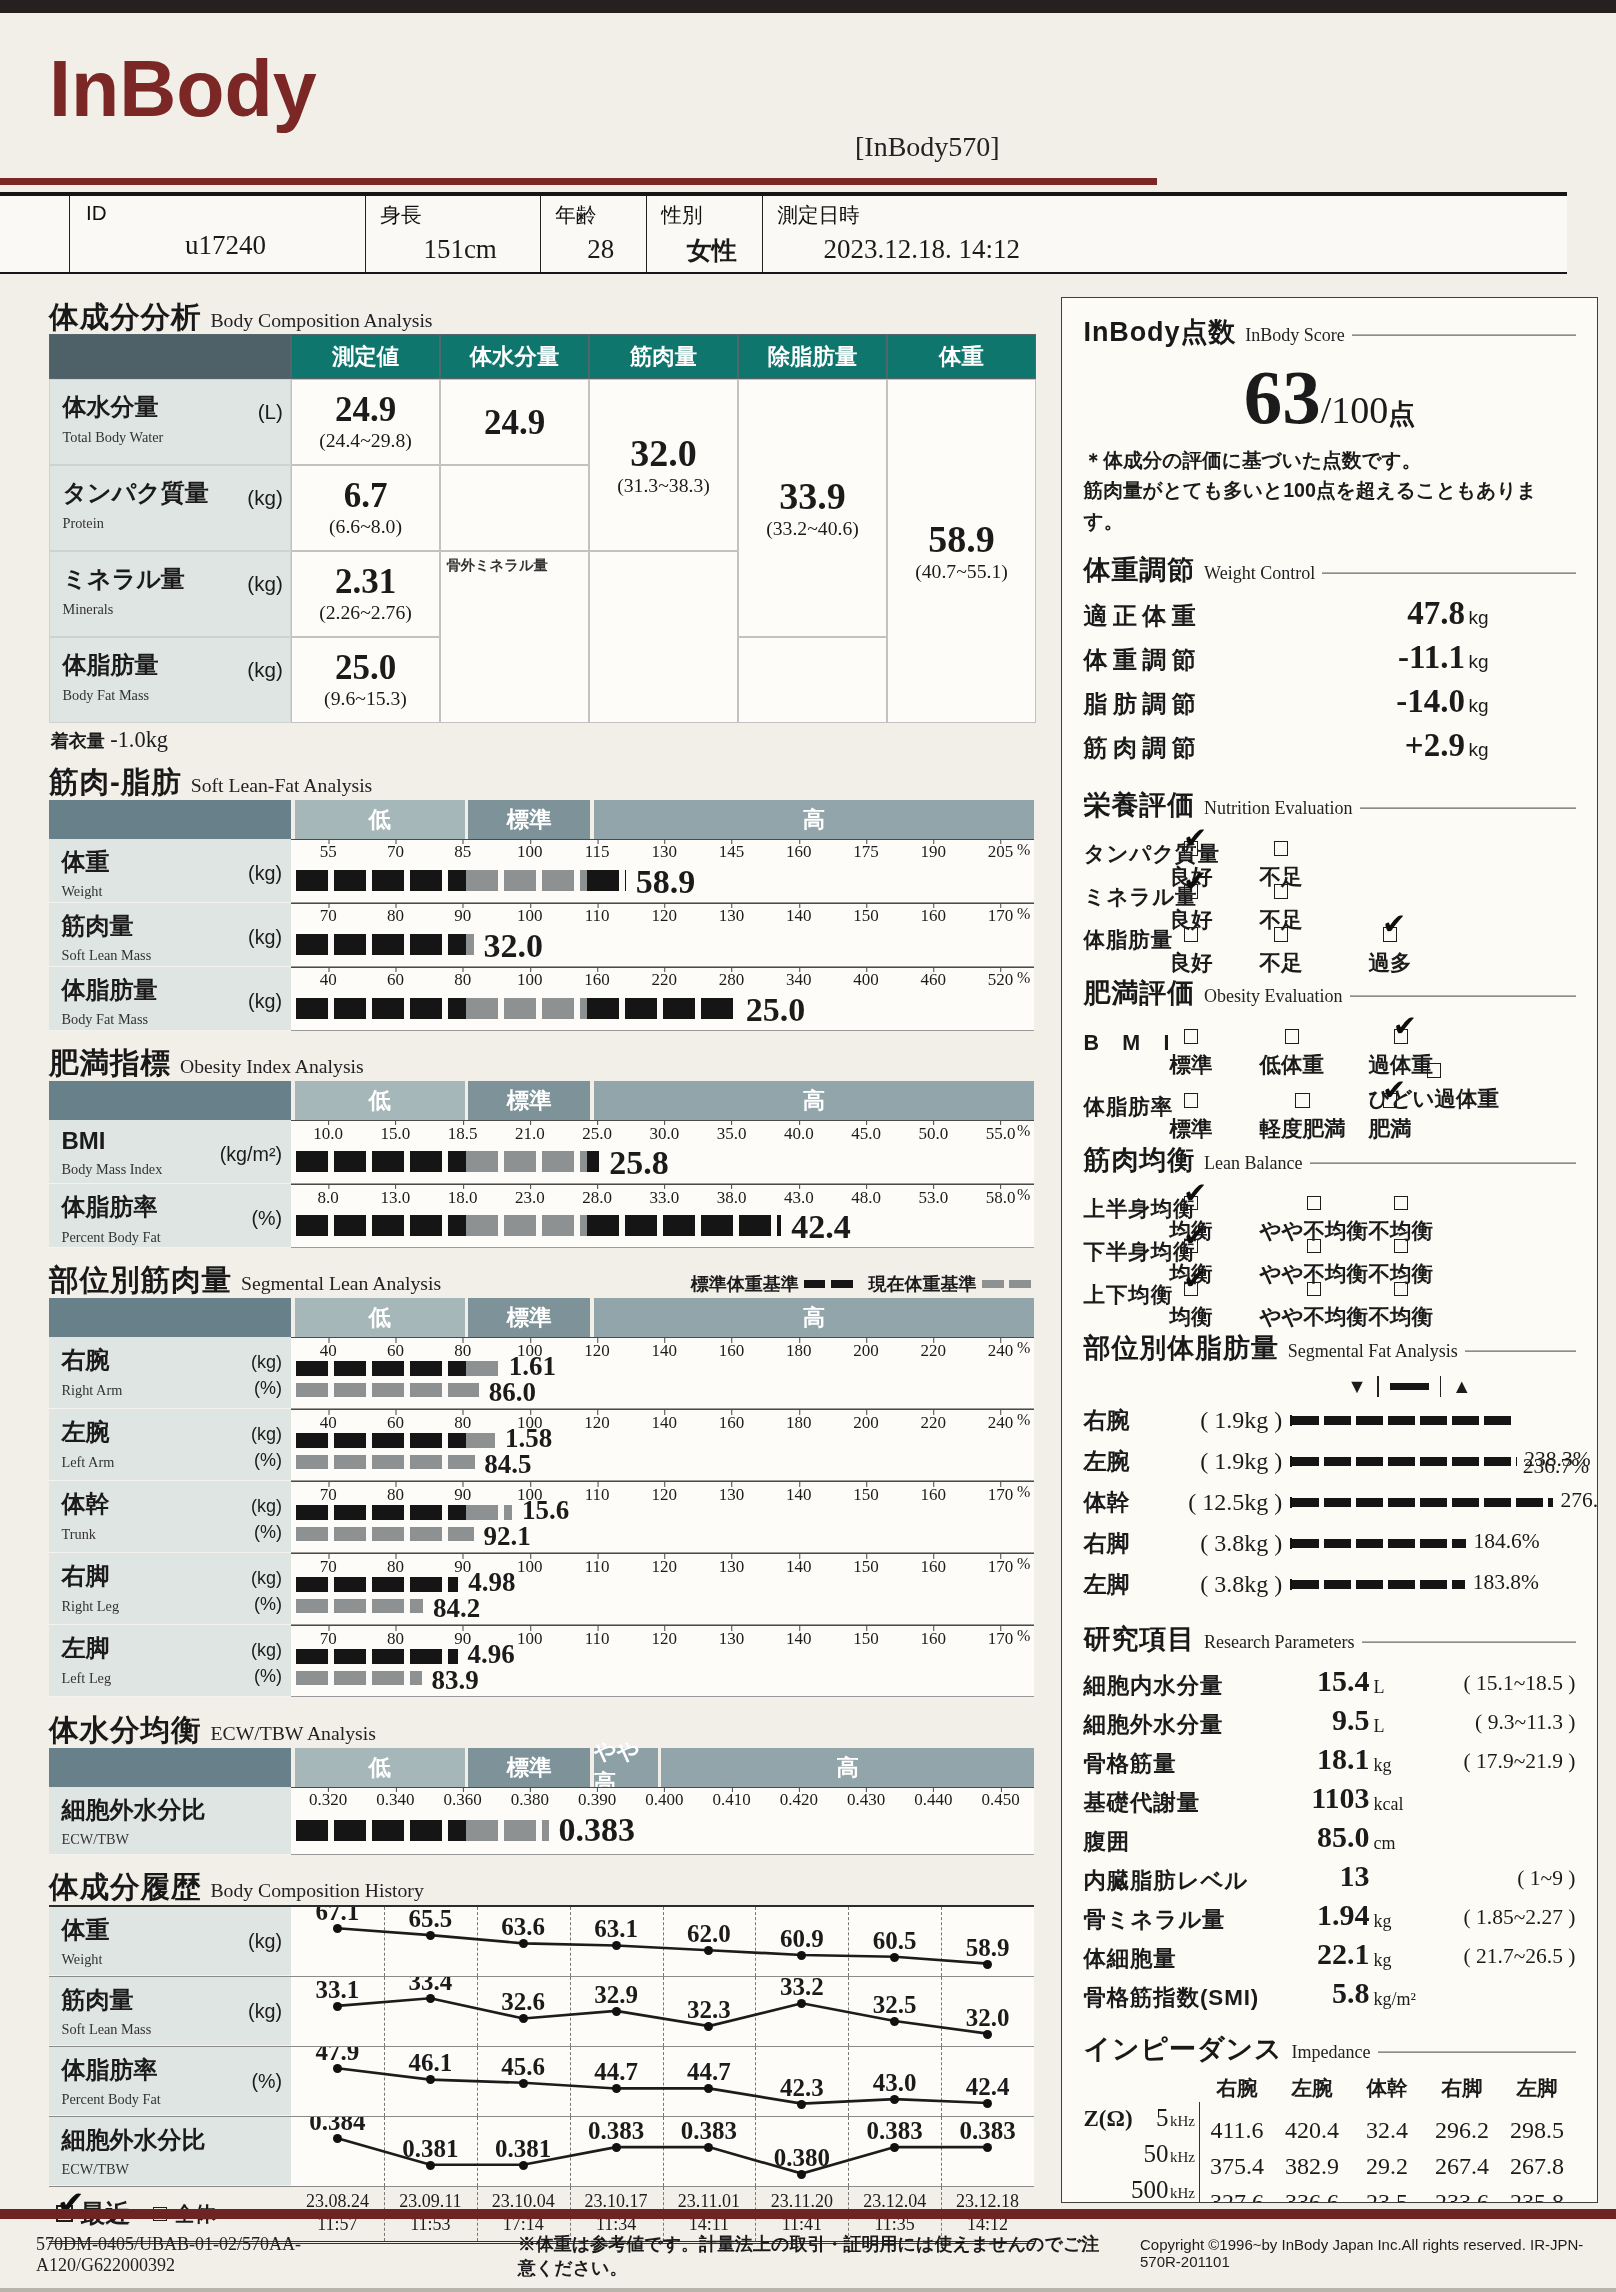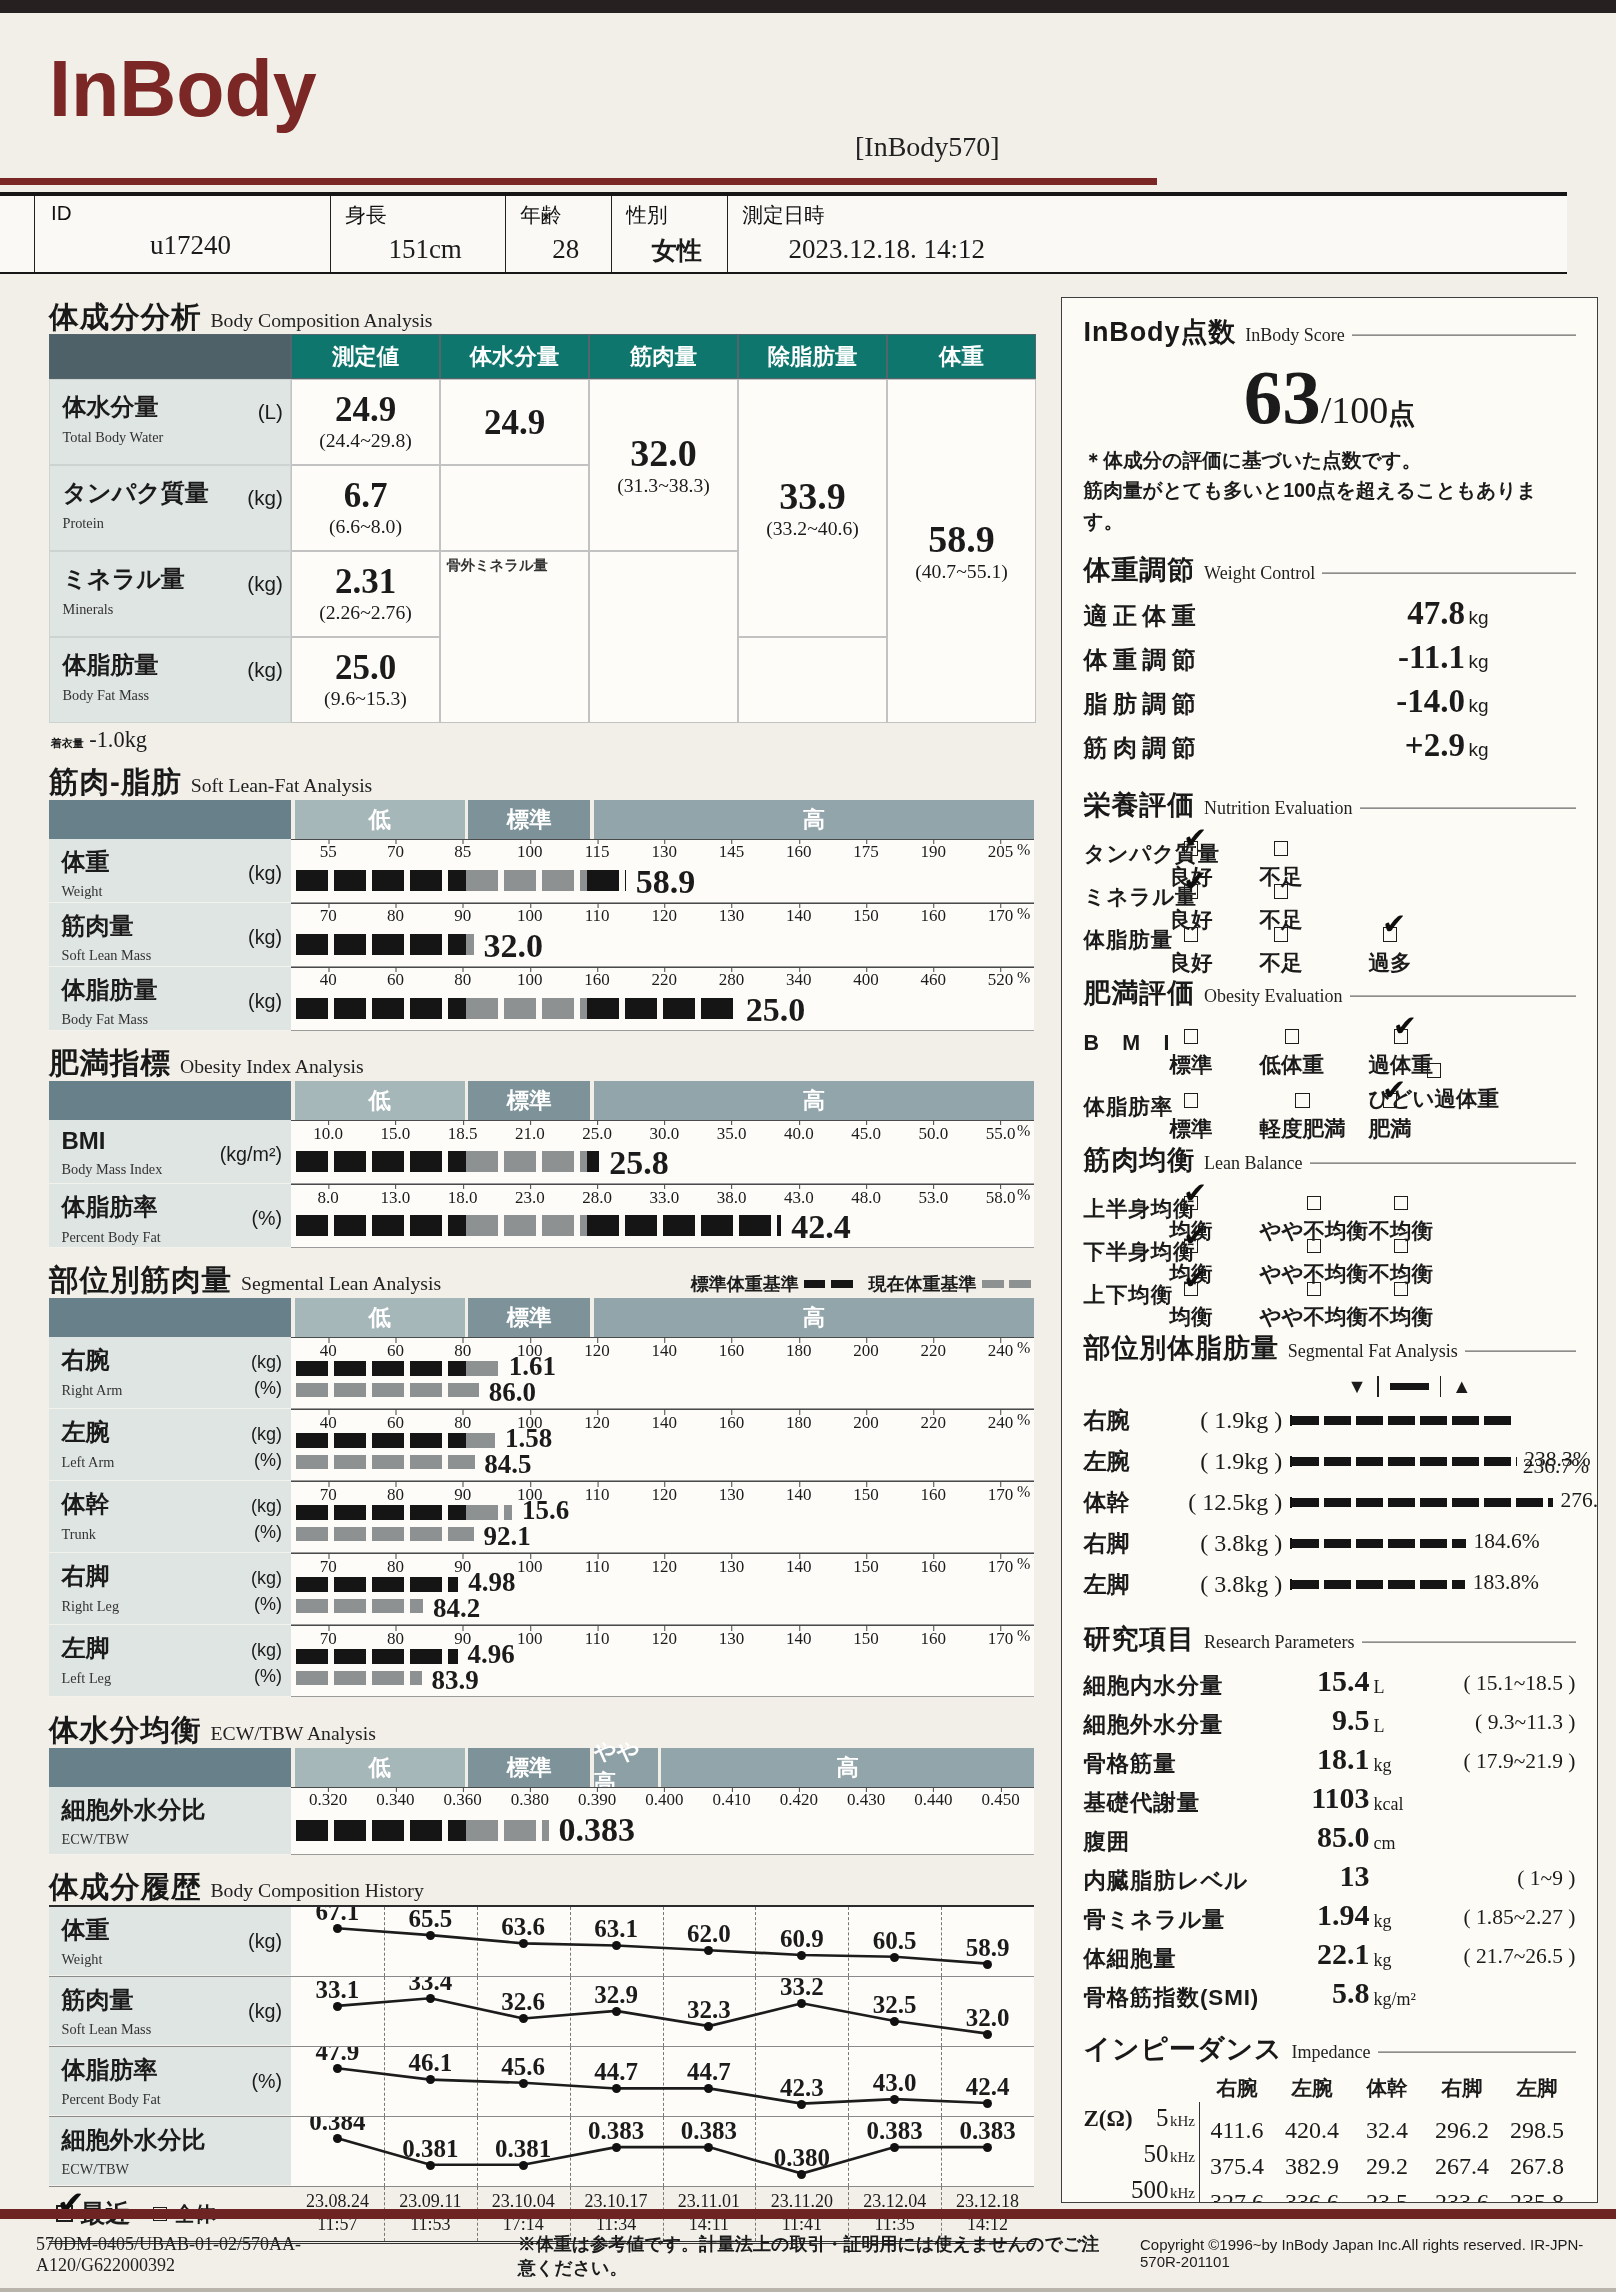--- a/index.html
+++ b/index.html
@@ -14,21 +14,21 @@
   .logo { position:absolute; left:49px; top:30px; font-size:79px; font-weight:800; color:#7b2726; letter-spacing:0px; }
   .model { position:absolute; left:855px; top:118px; font-family:"Liberation Serif",serif; font-size:28px; color:#222; }
   .brandline { position:absolute; left:0; top:165px; width:1157px; height:7.2px; background:#7b2726; }
 
   
   .idbar { display:flex; width:1567px; margin-left:0; border-top:4.5px solid #161616; border-bottom:2.7px solid #161616; height:82px; background:#faf9f5; }
   .idcell { border-left:1.8px solid #222; padding:5.4px 0 0 14.3px; position:relative; }
   .idcell .lab { font-size:20.6px; color:#111; }
   .idcell .val { font-family:"Liberation Serif",serif; font-size:27px; text-align:center; margin-top:5.4px; }
   .idfill { flex:1; }
-  .c-id{width:296px;margin-left:34px;padding-left:16px;} .c-h{width:175px;} .c-a{width:106px;} .c-s{width:116px;} .c-s .val{font-weight:700;font-family:"Liberation Sans",sans-serif;font-size:25px;} .c-d{width:304px;}
+  .c-id{width:296px;margin-left:69px;padding-left:16px;} .c-h{width:175px;} .c-a{width:106px;} .c-s{width:116px;} .c-s .val{font-weight:700;font-family:"Liberation Sans",sans-serif;font-size:25px;} .c-d{width:304px;}
 
   .cols { display:flex; padding:0 18px 0 49px; margin-top:23px; }
   .leftcol { width:985px; flex:none; }
   .rightcol { width:537px; flex:none; margin-left:27px; border:1.8px solid #3f3f3f; background:#fcfbf6; padding:16px 21.5px; height:1906px; overflow:hidden; }
 
   
   .sect { display:flex; align-items:baseline; height:36px; margin-bottom:1.8px; }
   .tjp { font-size:29.6px; font-weight:800; letter-spacing:0.9px; color:#191919; }
   .ten { font-family:"Liberation Serif",serif; font-size:19.7px; margin-left:9px; color:#222; }
   .sect .lgd { margin-left:auto; display:flex; align-items:center; font-size:18px; font-weight:700; }
@@ -46,21 +46,21 @@
   .ctl .cjl { font-size:24px; font-weight:700; }
   .ctl .cju { position:absolute; right:7.2px; top:19.7px; font-size:20.6px; }
   .ctl .cen { font-family:"Liberation Serif",serif; font-size:14.3px; color:#333; margin-top:6px; }
   .ctv { background:#fdfcf9; display:flex; flex-direction:column; align-items:center; justify-content:center; }
   .ctv .v { font-family:"Liberation Serif",serif; font-size:35px; font-weight:700; line-height:1.0; }
   .ctv .r { font-family:"Liberation Serif",serif; font-size:19.7px; margin-top:1.8px; }
   .ctv.big .v { font-size:38px; }
   .fill { background:#fdfcf9; position:relative; }
   .bonenote { position:absolute; left:5.4px; top:3.6px; font-size:14.3px; font-weight:700; color:#333; }
   .clothes { margin:3.6px 0 9px 1.8px; }
-  .clothes .cl { font-size:11px; font-weight:700; }
+  .clothes .cl { font-size:18px; font-weight:700; }
   .clothes .cv { font-family:"Liberation Serif",serif; font-size:22.4px; margin-left:5.4px; }
 
   
   .band { display:flex; height:39px; margin-top:1.8px; }
   .band > div { color:#fff; font-size:22.4px; font-weight:700; display:flex; align-items:center; justify-content:center; margin-right:3.6px; }
   .band > div:last-child { margin-right:0; }
   .b0 { width:242px; background:#67808a; }
   .b-low { width:170px; background:#a6b7ba; }
   .b-std { width:122px; background:#7d9299; }
   .b-sh  { width:64px;  background:#8da0a6; font-size:19.7px;}

